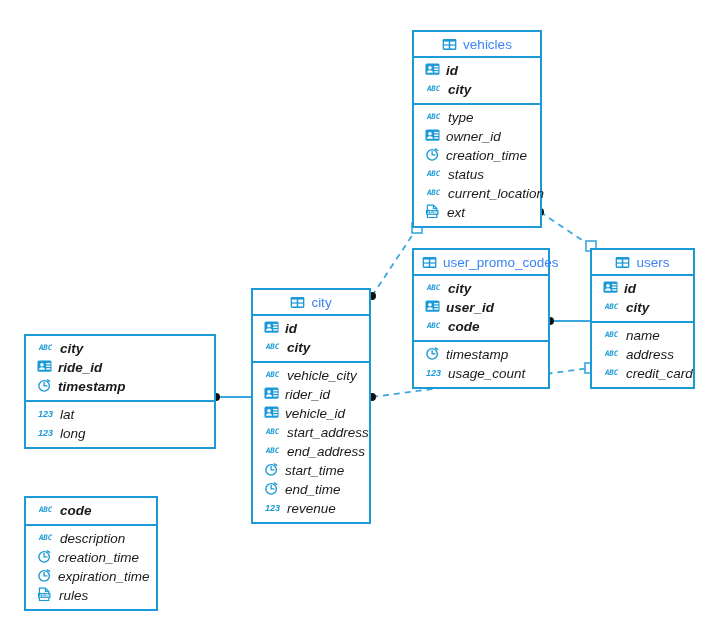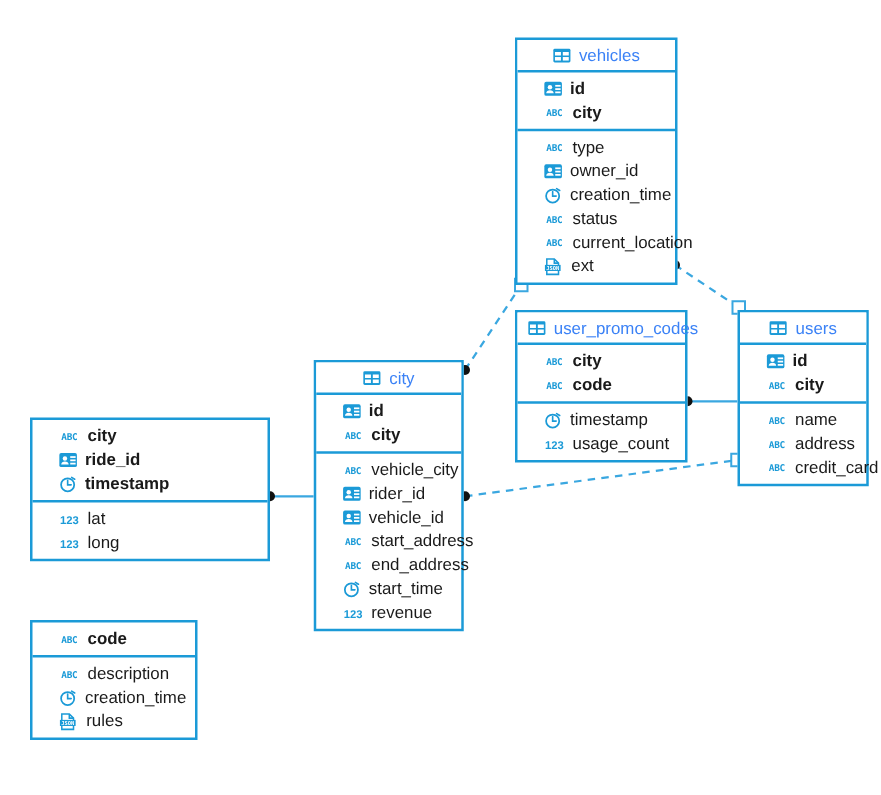--- a/index.html
+++ b/index.html
@@ -35,27 +35,28 @@
     color:#3b82f6;
   }
   .tbl-header.left{justify-content:flex-start;}
   .tbl-header .tname{white-space:nowrap;}
 
   .section{padding:3px 0 4px 0;}
   .section + .section{border-top:2px solid #1b9ad7;}
 
   .row{
     display:flex;
-    align-items:flex-end;
+    align-items:flex-start;
     gap:6px;
-    padding:1px 6px 1px 21px;
+    padding:1px 6px 1px 11px;
     font-size:13.5px;
     color:#1a1a1a;
     line-height:17px;
     white-space:nowrap;
+    font-style:italic;
   }
   .row.pk .fname{font-weight:bold;}
 
   
   .ico{
     flex:0 0 auto;
     width:15px;height:15px;
     display:inline-block;
     position:relative;
   }
@@ -206,20 +207,33 @@
           </svg>
         </span>
         <span class="tname">user_promo_codes</span>
       </div>
       <div class="section">
         <div class="row pk">
           <span class="ico ico-abc">ABC</span>
           <span class="fname">city</span>
         </div>
         <div class="row pk">
+          <span class="ico">
+            <svg viewBox="0 0 16 16">
+              <rect x="0.5" y="1.5" width="15" height="12" rx="1.6" fill="#1b9ad7"></rect>
+              <circle cx="5.3" cy="6.1" r="1.9" fill="#ffffff"></circle>
+              <path d="M2.1 11.4c0-1.7 1.5-2.6 3.2-2.6s3.2 0.9 3.2 2.6z" fill="#ffffff"></path>
+              <rect x="9.8" y="4.2" width="4.6" height="1.5" fill="#ffffff"></rect>
+              <rect x="9.8" y="7.0" width="4.6" height="1.5" fill="#ffffff"></rect>
+              <rect x="9.8" y="9.8" width="4.6" height="1.5" fill="#ffffff"></rect>
+            </svg>
+          </span>
+          <span class="fname">user_id</span>
+        </div>
+        <div class="row pk">
           <span class="ico ico-abc">ABC</span>
           <span class="fname">code</span>
         </div>
       </div>
       <div class="section">
         <div class="row">
           <span class="ico">
             <svg viewBox="0 0 16 16">
               <circle cx="7.6" cy="8.4" r="5.6" fill="none" stroke="#1b9ad7" stroke-width="1.5"></circle>
               <path d="M7.6 4.6 v3.8 h3.0" fill="none" stroke="#1b9ad7" stroke-width="1.4" stroke-linecap="round"></path>
@@ -356,20 +370,30 @@
           <span class="ico">
             <svg viewBox="0 0 16 16">
               <circle cx="7.6" cy="8.4" r="5.6" fill="none" stroke="#1b9ad7" stroke-width="1.5"></circle>
               <path d="M7.6 4.6 v3.8 h3.0" fill="none" stroke="#1b9ad7" stroke-width="1.4" stroke-linecap="round"></path>
               <path d="M11.0 2.0 l2.6 1.6" fill="none" stroke="#1b9ad7" stroke-width="1.4" stroke-linecap="round"></path>
             </svg>
           </span>
           <span class="fname">start_time</span>
         </div>
         <div class="row">
+          <span class="ico">
+            <svg viewBox="0 0 16 16">
+              <circle cx="7.6" cy="8.4" r="5.6" fill="none" stroke="#1b9ad7" stroke-width="1.5"></circle>
+              <path d="M7.6 4.6 v3.8 h3.0" fill="none" stroke="#1b9ad7" stroke-width="1.4" stroke-linecap="round"></path>
+              <path d="M11.0 2.0 l2.6 1.6" fill="none" stroke="#1b9ad7" stroke-width="1.4" stroke-linecap="round"></path>
+            </svg>
+          </span>
+          <span class="fname">end_time</span>
+        </div>
+        <div class="row">
           <span class="ico ico-123">123</span>
           <span class="fname">revenue</span>
         </div>
       </div>
     </div>
     <div class="table-box" style="left: 24px; top: 334px; width: 192px;">
       <div class="section">
         <div class="row pk">
           <span class="ico ico-abc">ABC</span>
           <span class="fname">city</span>
@@ -423,20 +447,30 @@
         </div>
         <div class="row">
           <span class="ico">
             <svg viewBox="0 0 16 16">
               <circle cx="7.6" cy="8.4" r="5.6" fill="none" stroke="#1b9ad7" stroke-width="1.5"></circle>
               <path d="M7.6 4.6 v3.8 h3.0" fill="none" stroke="#1b9ad7" stroke-width="1.4" stroke-linecap="round"></path>
               <path d="M11.0 2.0 l2.6 1.6" fill="none" stroke="#1b9ad7" stroke-width="1.4" stroke-linecap="round"></path>
             </svg>
           </span>
           <span class="fname">creation_time</span>
+        </div>
+        <div class="row">
+          <span class="ico">
+            <svg viewBox="0 0 16 16">
+              <circle cx="7.6" cy="8.4" r="5.6" fill="none" stroke="#1b9ad7" stroke-width="1.5"></circle>
+              <path d="M7.6 4.6 v3.8 h3.0" fill="none" stroke="#1b9ad7" stroke-width="1.4" stroke-linecap="round"></path>
+              <path d="M11.0 2.0 l2.6 1.6" fill="none" stroke="#1b9ad7" stroke-width="1.4" stroke-linecap="round"></path>
+            </svg>
+          </span>
+          <span class="fname">expiration_time</span>
         </div>
         <div class="row">
           <span class="ico ico-json">
             <svg viewBox="0 0 16 16" style="position:absolute;left:0;top:0;">
               <path d="M2.6 1.2 h6.4 l3.6 3.6 v9.6 h-10 z" fill="none" stroke="#1b9ad7" stroke-width="1.3"></path>
               <path d="M9.0 1.2 v3.6 h3.6" fill="none" stroke="#1b9ad7" stroke-width="1.3"></path>
               <rect x="1.0" y="6.3" width="13.4" height="5.2" fill="#1b9ad7"></rect>
               <text x="7.7" y="10.6" font-size="4.6" font-family="DejaVu Sans Mono, monospace" font-weight="bold" fill="#ffffff" text-anchor="middle">JSON</text>
             </svg>
           </span>

